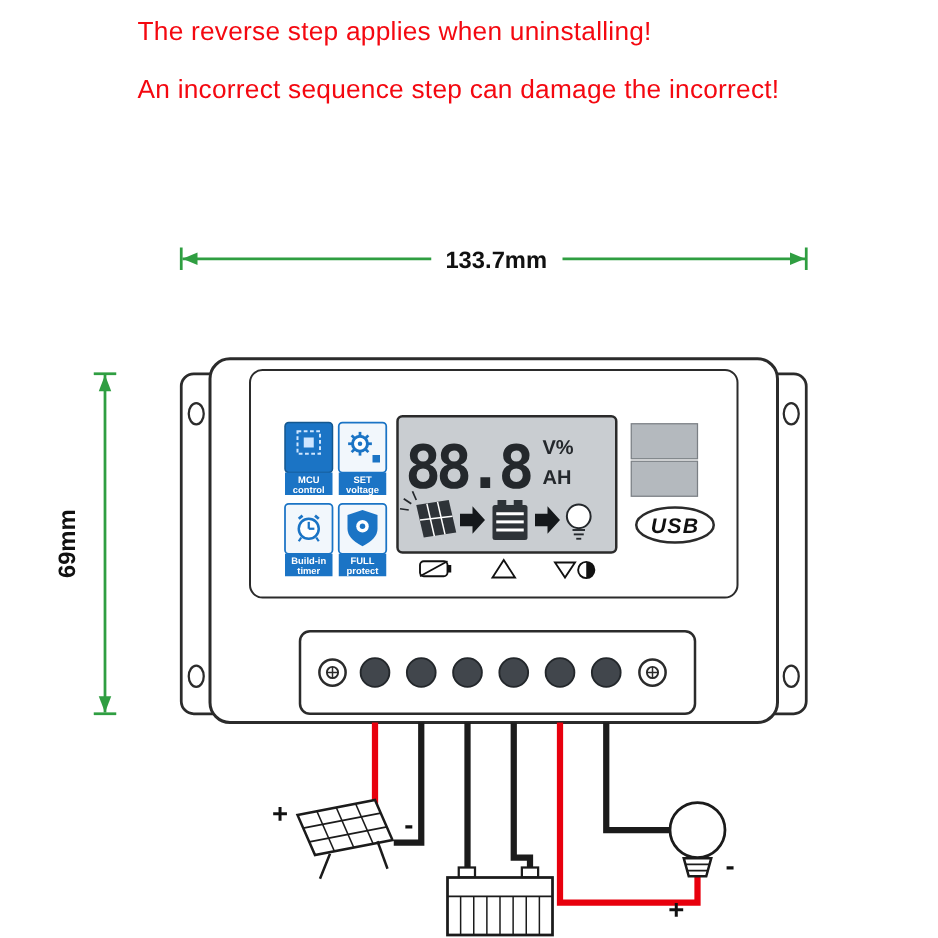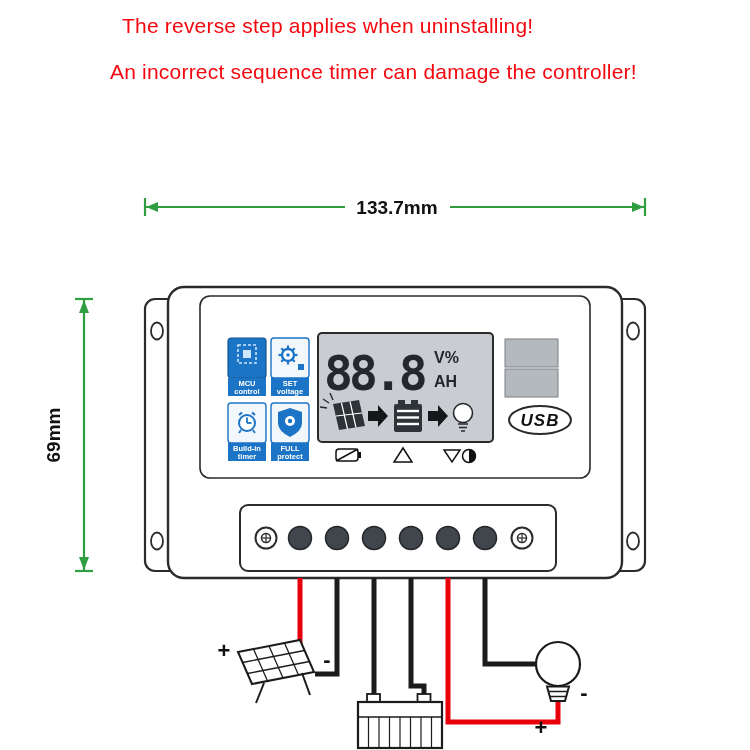--- a/index.html
+++ b/index.html
@@ -1,19 +1,19 @@
 <!DOCTYPE html>
 <html><head>
 <meta charset="utf-8">
 <style>
   html,body{margin:0;padding:0;background:#ffffff;}
   #stage{position:relative;width:750px;height:750px;background:#ffffff;overflow:hidden;
          font-family:"Liberation Sans",sans-serif;}
   .warning{position:absolute;left:110px;color:#f40810;font-size:21px;letter-spacing:.2px;white-space:nowrap;}
-  #warn1{top:14px;margin-left:12px;}
+  #warn1{top:14px;}
   #warn2{top:60px;}
   svg{position:absolute;left:0;top:0;}
   .dim-line{stroke:#2f9e41;stroke-width:2.2;fill:none;}
   .dim-arrow{fill:#2f9e41;stroke:none;}
   .dim-text{fill:#111;font-size:19px;font-weight:bold;font-family:"Liberation Sans",sans-serif;}
   .outline{fill:#ffffff;stroke:#2b2b2b;}
   .lcd-digits{font-family:"DejaVu Sans Mono",monospace;font-weight:700;font-size:48px;
               letter-spacing:-4px;fill:#24282c;}
   .lcd-unit{font-family:"Liberation Sans",sans-serif;font-weight:bold;font-size:16px;fill:#24282c;}
   .feat-label{font-family:"Liberation Sans",sans-serif;font-weight:bold;font-size:7.5px;fill:#ffffff;}
@@ -23,21 +23,21 @@
   .wire-red{stroke:#e8000d;stroke-width:5;fill:none;}
   .wire-black{stroke:#1b1b1b;stroke-width:5;fill:none;}
   .thin{stroke:#2b2b2b;fill:none;}
 </style>
 </head>
 <body>
 
 <div id="stage">
 
   <div id="warn1" class="warning">The reverse step applies when uninstalling!</div>
-  <div id="warn2" class="warning">An incorrect sequence timer can damage the controller!</div>
+  <div id="warn2" class="warning">An incorrect sequence step can damage the incorrect!</div>
 
   <svg width="750" height="750" viewBox="0 0 750 750">
 
     <g>
       <line class="dim-line" x1="145" y1="198" x2="145" y2="216"></line>
       <line class="dim-line" x1="645" y1="198" x2="645" y2="216"></line>
       <line class="dim-line" x1="146" y1="207" x2="345" y2="207"></line>
       <line class="dim-line" x1="450" y1="207" x2="644" y2="207"></line>
       <polygon class="dim-arrow" points="146,207 158,202 158,212"></polygon>
       <polygon class="dim-arrow" points="644,207 632,202 632,212"></polygon>

